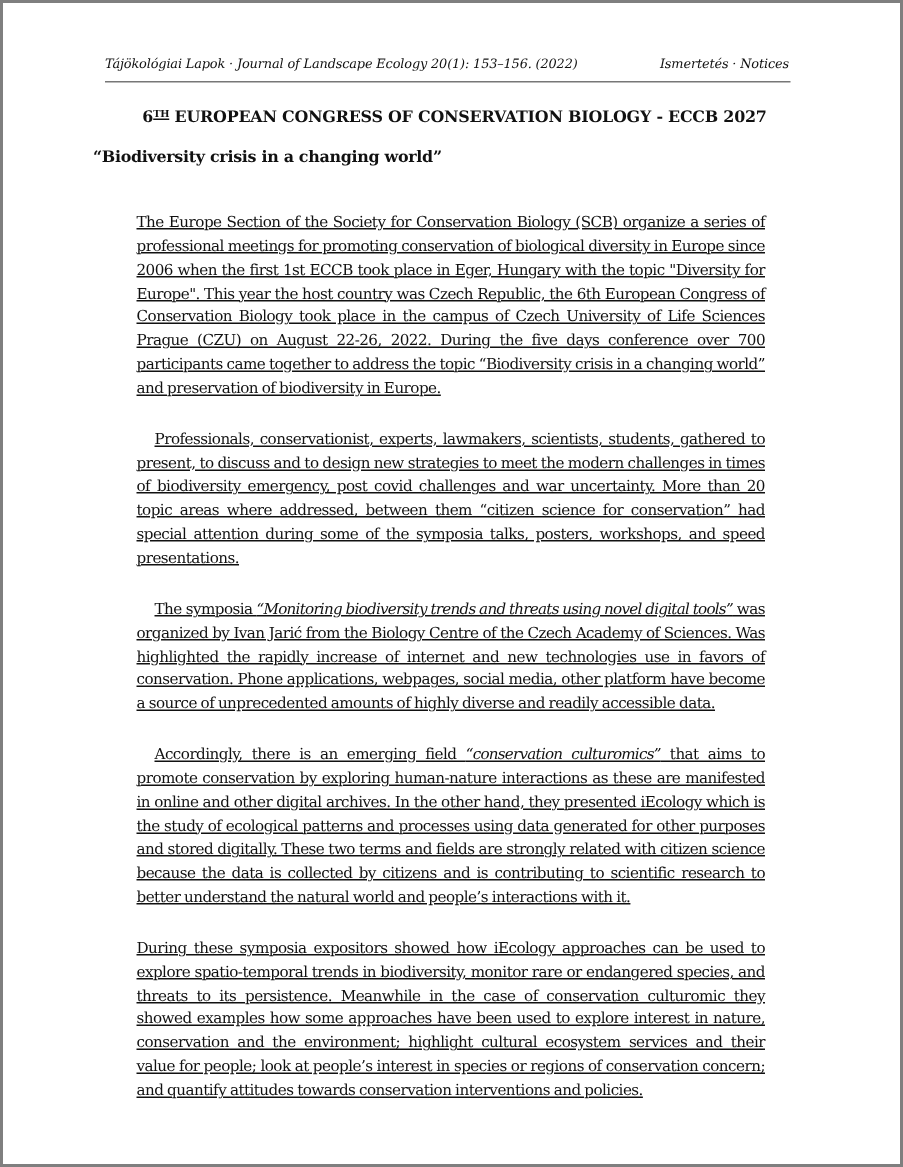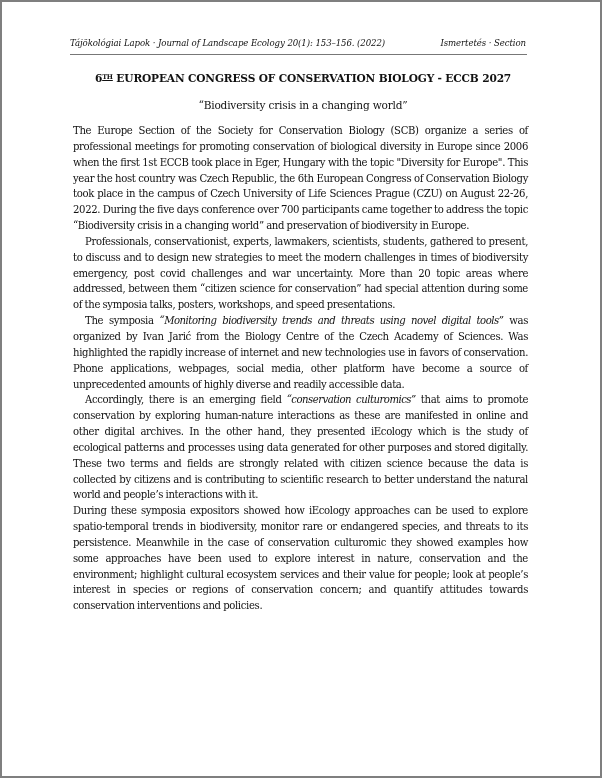--- a/index.html
+++ b/index.html
@@ -62,59 +62,59 @@
     .title sup {
       font-size: 6.5px;
       vertical-align: 3px;
       text-decoration: underline;
     }
     .subtitle {
       position: absolute;
       left: 60px;
       top: 97px;
       width: 482px;
-      text-align: center;
       font-family: "DejaVu Serif", serif;
-      font-weight: normal;
+      font-weight: bold;
       font-size: 10.6px;
       color: #111;
       letter-spacing: -0.2px;
     }
     .body-text {
       position: absolute;
       left: 71px;
       top: 121px;
       width: 455px;
       font-family: "DejaVu Serif", serif;
       font-size: 10.1px;
       line-height: 15.85px;
       color: #111;
       text-align: justify;
       letter-spacing: -0.35px;
       word-spacing: -0.4px;
     }
     .body-text p {
-      margin: 0;
+      margin: 18px;
+      text-decoration: underline;
     }
     .body-text p.indent {
       text-indent: 12px;
     }
     .body-text em {
       font-style: italic;
       letter-spacing: -0.5px;
     }
   </style>
 </head>
 <body>
 
 <div class="page">
 
   <div class="running-header">
     <span>Tájökológiai Lapok · Journal of Landscape Ecology 20(1): 153–156. (2022)</span>
-    <span>Ismertetés · Section</span>
+    <span>Ismertetés · Notices</span>
   </div>
   <div class="header-rule"></div>
 
   <div class="title"><span>6</span><sup>TH</sup><span> EUROPEAN CONGRESS OF CONSERVATION BIOLOGY - ECCB 2027</span></div>
 
   <div class="subtitle">“Biodiversity crisis in a changing world”</div>
 
   <div class="body-text">
     <p>The Europe Section of the Society for Conservation Biology (SCB) organize a series of professional meetings for promoting conservation of biological diversity in Europe since 2006 when the first 1st ECCB took place in Eger, Hungary with the topic "Diversity for Europe". This year the host country was Czech Republic, the 6th European Congress of Conservation Biology took place in the campus of Czech University of Life Sciences Prague (CZU) on August 22-26, 2022. During the five days conference over 700 participants came together to address the topic “Biodiversity crisis in a changing world” and preservation of biodiversity in Europe.</p>
     <p class="indent">Professionals, conservationist, experts, lawmakers, scientists, students, gathered to present, to discuss and to design new strategies to meet the modern challenges in times of biodiversity emergency, post covid challenges and war uncertainty. More than 20 topic areas where addressed, between them “citizen science for conservation” had special attention during some of the symposia talks, posters, workshops, and speed presentations.</p>

